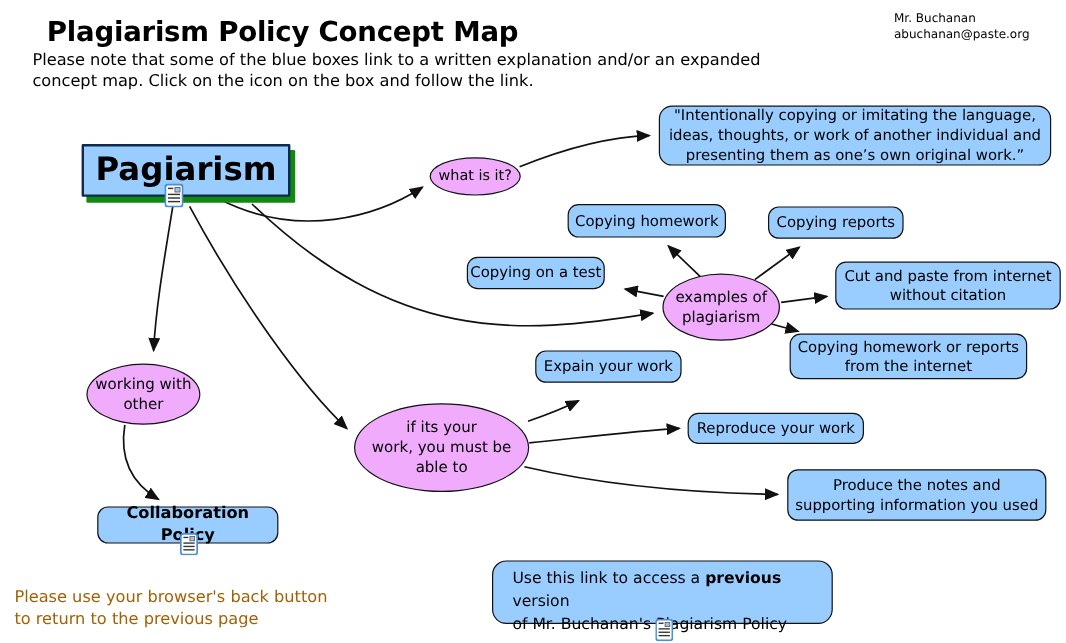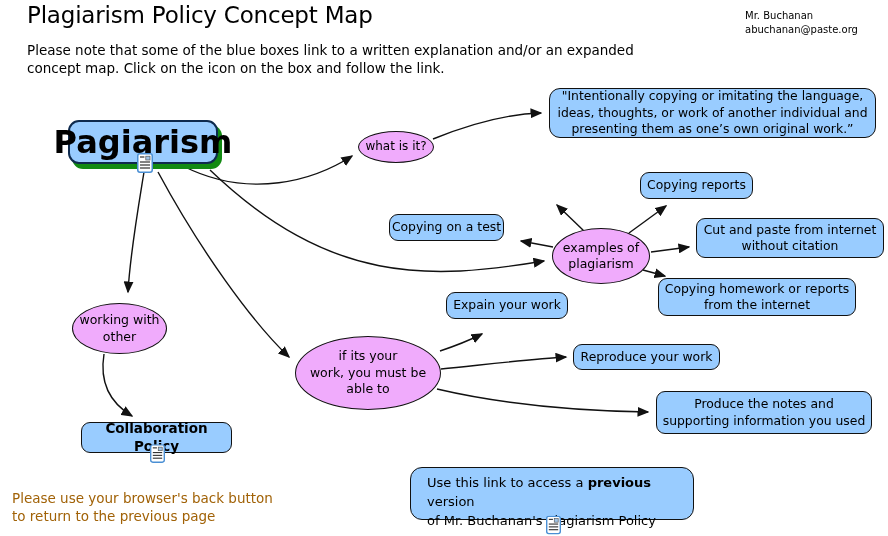--- a/index.html
+++ b/index.html
@@ -3,35 +3,35 @@
 <meta charset="utf-8">
 <style>
   html,body{margin:0;padding:0;background:#fff;}
   .stage{
     position:relative;width:888px;height:536px;background:#ffffff;
     font-family:"DejaVu Sans","Liberation Sans",sans-serif;color:#000;overflow:hidden;
   }
   .wires{position:absolute;left:0;top:0;width:888px;height:536px;z-index:1;pointer-events:none;}
   .wire{fill:none;stroke:#111;stroke-width:1.4px;}
 
-  h1.title{position:absolute;left:27px;top:2px;margin:0;font-size:23px;font-weight:normal;letter-spacing:-0.2px;}
+  h1.title{position:absolute;left:27px;top:2px;margin:12px;font-size:23px;font-weight:bold;letter-spacing:-0.2px;}
   .author{position:absolute;left:745px;top:9px;font-size:10px;line-height:1.35;}
   .subtitle{position:absolute;left:27px;top:42px;margin:0;font-size:13.5px;line-height:1.3;}
 
   .node{
     position:absolute;box-sizing:border-box;z-index:2;
     display:flex;align-items:center;justify-content:center;
     text-align:center;font-size:12.4px;line-height:1.32;
   }
   .lbl{white-space:pre-line;}
   .box{background:#99CCFF;border:1.6px solid #111;border-radius:9px;}
   .ellipse{background:#f0abfc;border:1.4px solid #111;border-radius:50%;}
 
-  #n-root{left:68px;top:120px;width:150px;height:44px;border:2.2px solid #0E2A4E;border-radius:11px;
-          font-size:32px;font-weight:bold;box-shadow:4px 5px 0 0 #128A12;}
+  #n-root{left:68px;top:120px;width:174px;height:44px;border:2.2px solid #0E2A4E;border-radius:1px;
+          font-size:27px;font-weight:bold;box-shadow:4px 5px 0 0 #128A12;}
   #n-what-is-it{left:358px;top:131px;width:76px;height:32px;font-size:12px;}
   #n-definition{left:549px;top:88px;width:327px;height:50px;border-radius:11px;font-size:12.4px;}
   #n-copying-homework{left:473px;top:170px;width:132px;height:28px;}
   #n-copying-reports{left:640px;top:172px;width:113px;height:27px;}
   #n-copying-on-a-test{left:389px;top:214px;width:115px;height:27px;}
   #n-examples{left:552px;top:228px;width:98px;height:56px;font-size:12.5px;}
   #n-cut-and-paste{left:696px;top:218px;width:188px;height:40px;}
   #n-copying-from-internet{left:658px;top:278px;width:198px;height:38px;}
   #n-working-with-other{left:72px;top:303px;width:95px;height:51px;font-size:12.5px;}
   #n-collaboration{left:81px;top:422px;width:151px;height:31px;font-weight:bold;font-size:13.5px;}
@@ -108,20 +108,23 @@
   <div class="node ellipse" id="n-what-is-it">
     <span class="lbl">what is it?</span>
   </div>
 
   <div class="node box" id="n-definition">
     <span class="lbl">"Intentionally copying or imitating the language,
 ideas, thoughts, or work of another individual and
 presenting them as one’s own original work.”</span>
   </div>
 
+  <div class="node box" id="n-copying-homework">
+    <span class="lbl">Copying homework</span>
+  </div>
 
   <div class="node box" id="n-copying-reports">
     <span class="lbl">Copying reports</span>
   </div>
 
   <div class="node box" id="n-copying-on-a-test">
     <span class="lbl">Copying on a test</span>
   </div>
 
   <div class="node ellipse" id="n-examples">

